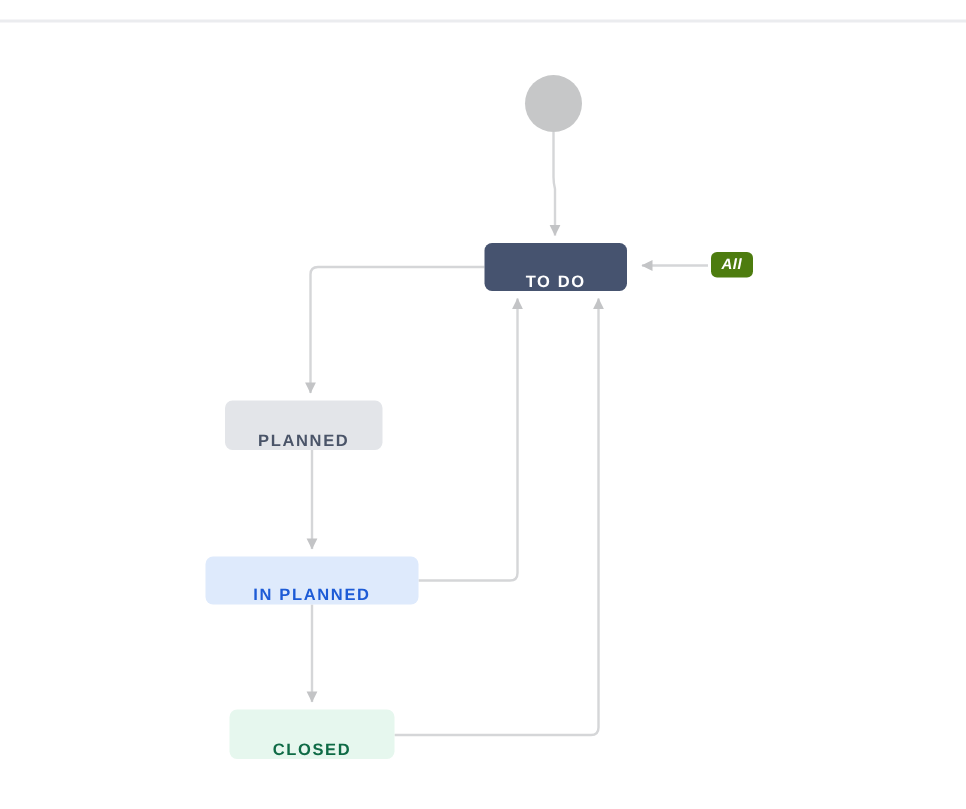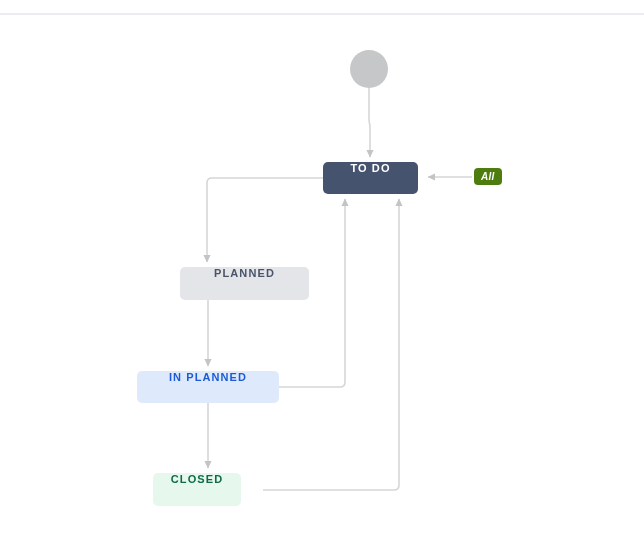--- a/index.html
+++ b/index.html
@@ -38,21 +38,21 @@
     top: 0;
     width: 644px;
     height: 539px;
     overflow: visible;
   }
 
   .node {
     position: absolute;
     box-sizing: border-box;
     display: flex;
-    align-items: flex-start;
+    align-items: flex-end;
     justify-content: center;
     border-radius: 5px;
     letter-spacing: 1.1px;
     font-size: 11px;
     font-weight: bold;
     white-space: nowrap;
     user-select: none;
   }
 
   .node-start {
@@ -102,29 +102,29 @@
         <path d="M 472 177 L 428 177" marker-end="url(#arrowhead)" stroke="#d5d6d8"></path>
       </g>
   </svg>
 
   <div class="node-start" style="left:350px; top:50px; width:38px; height:38px;"></div>
 
   <div class="node" style="left:323px; top:162px; width:95px; height:32px; background:#46536f; color:#ffffff;">
     <span>TO DO</span>
   </div>
 
-  <div class="node" style="left:150px; top:267px; width:129px; height:33px; background:#e3e5e9; color:#4a5468;margin-left:30px;">
+  <div class="node" style="left:150px; top:267px; width:105px; height:33px; background:#e3e5e9; color:#4a5468;">
     <span>PLANNED</span>
   </div>
 
   <div class="node" style="left:137px; top:371px; width:142px; height:32px; background:#deeafc; color:#1d5bd6;">
     <span>IN PLANNED</span>
   </div>
 
-  <div class="node" style="left:153px; top:473px; width:88px; height:33px; background:#e6f7ee; color:#0f6b46;">
+  <div class="node" style="left:153px; top:473px; width:110px; height:33px; background:#e6f7ee; color:#0f6b46;">
     <span>CLOSED</span>
   </div>
 
   <div class="badge" style="left:474px; top:168px;">
     <span>All</span>
   </div>
 
 </div>
 
 </body></html>

